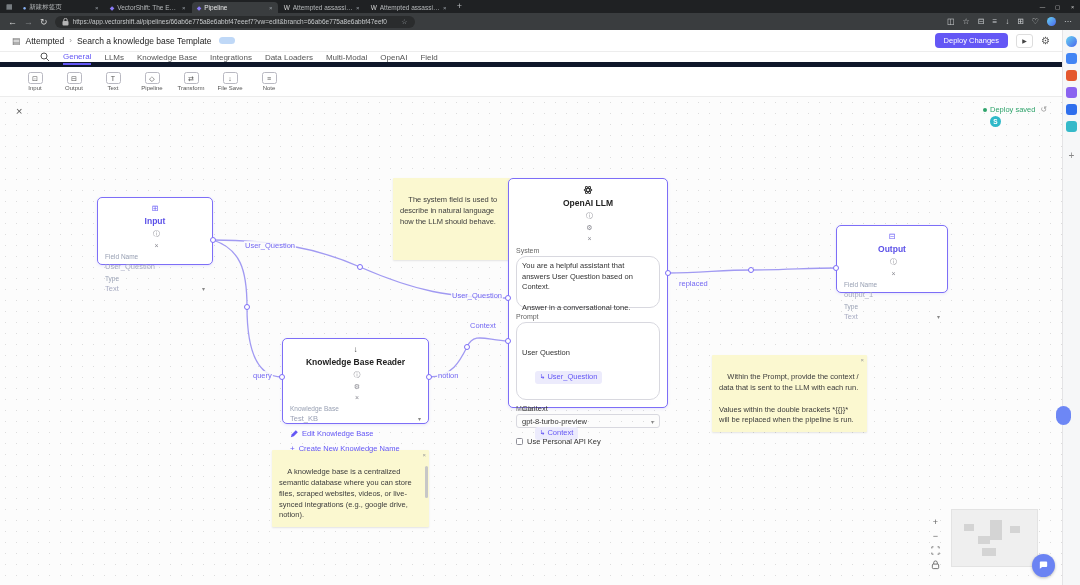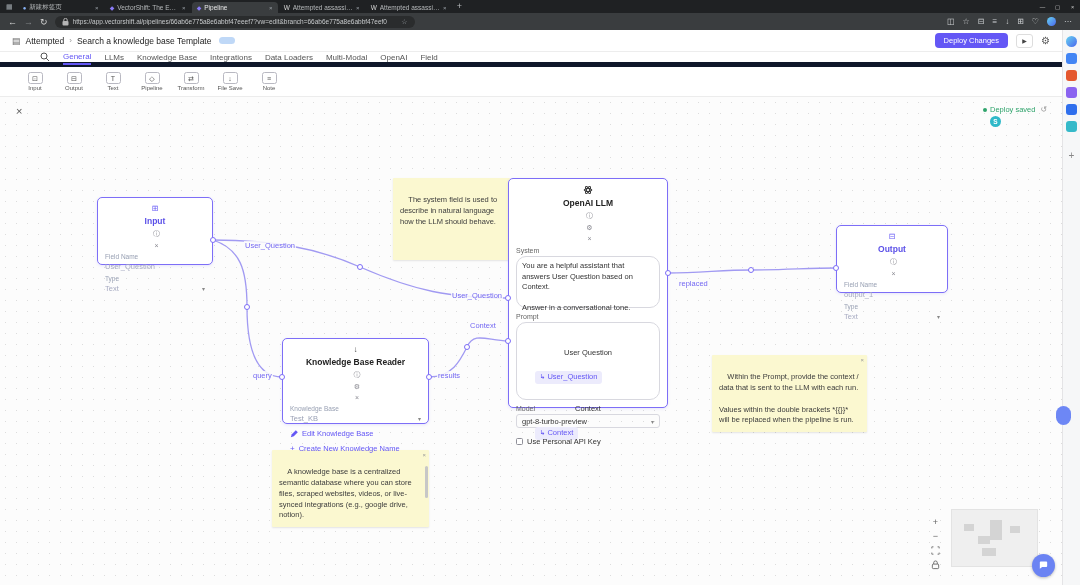--- a/index.html
+++ b/index.html
@@ -71,21 +71,21 @@
   .fvalue { font-size:7.5px; color:#a7abc2; margin-top:2px; }
   .frow { display:flex; align-items:center; justify-content:space-between; margin-top:2px; }
   .frow .fvalue { margin-top:0; }
   .caret { font-size:6px; color:#888; }
 
   .llm-node .ntitle, .kb-node .ntitle { color:#222; }
   .sec-lbl { font-size:7px; color:#666; margin-top:5px; }
   .txtbox { border:1px solid #d8d8df; border-radius:10px; padding:4px 5px; font-size:7.5px; color:#333; line-height:1.4; margin-top:2px; white-space:pre-wrap; }
   .sysbox { height:52px; }
   .promptbox { height:78px; }
-  .p-lbl { font-size:7.5px; color:#333; margin-bottom:2px;text-align:center; }
+  .p-lbl { font-size:7.5px; color:#333; margin-bottom:2px; }
   .chip { display:inline-flex; align-items:center; gap:2px; background:#ecebfc; color:#6457f5; border-radius:3px; padding:1px 5px; font-size:7.5px; margin-bottom:10px; }
   .chip .cic { font-size:7px; }
   .select { border:1px solid #d8d8df; border-radius:3px; height:14px; display:flex; align-items:center; justify-content:space-between; padding:0 5px; font-size:7.5px; color:#333; margin-top:2px; }
   .chk-row { display:flex; align-items:center; gap:4px; margin-top:9px; }
   .chk { width:7px; height:7px; border:1px solid #8f8f98; border-radius:1.5px; background:#fff; }
   .chk-lbl { font-size:7.5px; color:#333; }
 
   .kb-select { display:flex; align-items:center; justify-content:space-between; margin-top:2px; font-size:7.5px; color:#9aa0b5; }
   .kb-link { display:flex; align-items:center; gap:4px; color:#6457f5; font-size:7.5px; margin-top:6px; }
   .kb-link .plus { font-size:8px; }
@@ -236,21 +236,21 @@
   <svg class="edges" width="1062" height="488">
     <path d="M213,143 C270,143 315,150 360,170 C415,194 450,201 508,201"></path>
     <path d="M213,143 C240,152 247,172 247,210 C247,250 255,280 282,280"></path>
     <path d="M429,280 C452,280 460,264 467,250 C474,234 488,244 508,244"></path>
     <path d="M668,176 C700,176 722,173 751,173 C785,173 808,171 836,171"></path>
   </svg>
 
   <span class="elabel" style="left:244px; top:144px;">User_Question</span>
   <span class="elabel" style="left:451px; top:194px;">User_Question</span>
   <span class="elabel" style="left:252px; top:274px;">query</span>
-  <span class="elabel" style="left:437px; top:274px;">results</span>
+  <span class="elabel" style="left:437px; top:274px;">notion</span>
   <span class="elabel" style="left:469px; top:224px;">Context</span>
   <span class="elabel" style="left:678px; top:182px;">replaced</span>
 
   <div class="note" style="left:393px; top:81px; width:117px; height:82px;">
     <span>The system field is used to describe in natural language how the LLM should behave.</span>
   </div>
   <div class="note" style="left:272px; top:353px; width:157px; height:77px;">
     <span>A knowledge base is a centralized semantic database where you can store files, scraped websites, videos, or live-synced integrations (e.g., google drive, notion).
 
 Querying the knowledge base returns the most relevant pieces to a LLM across data</span>

